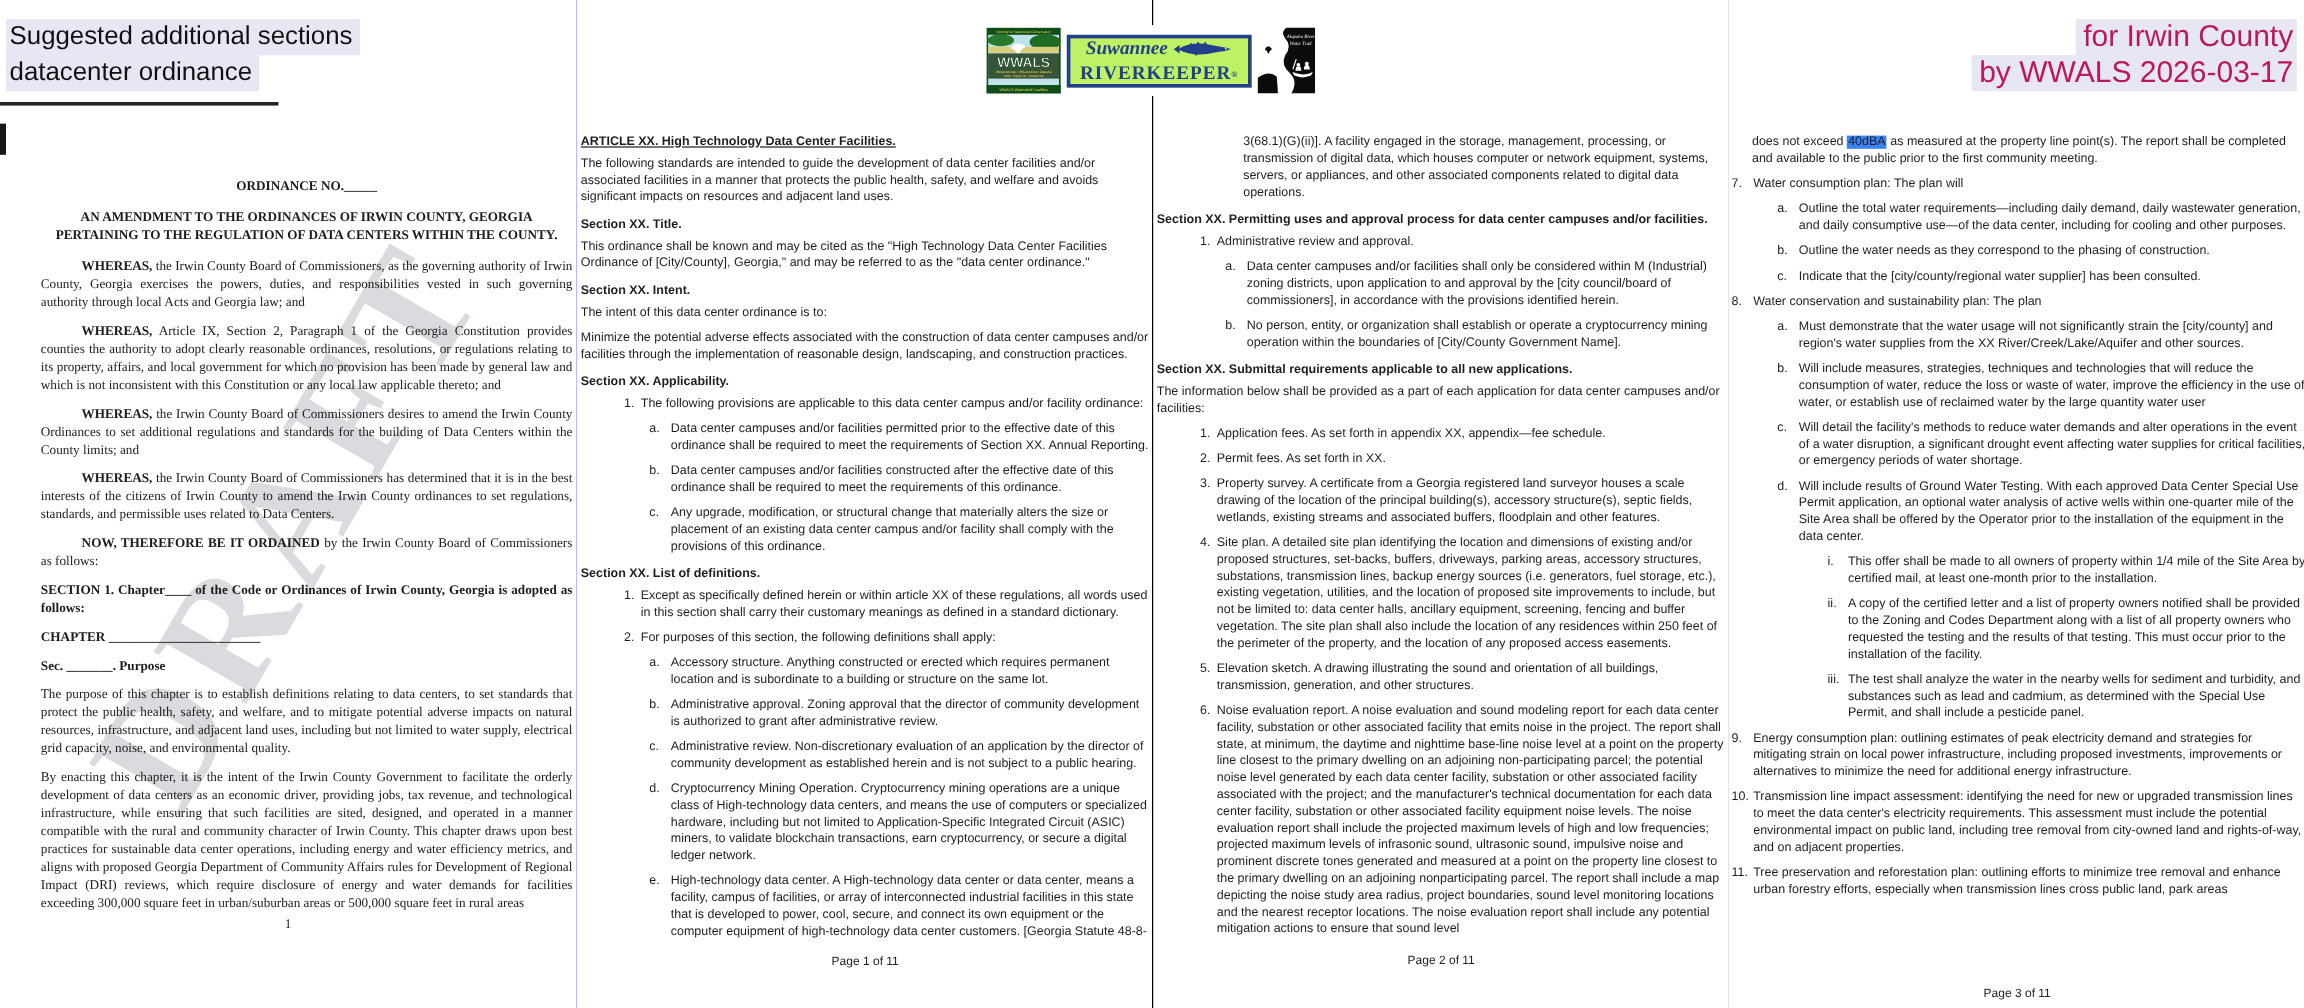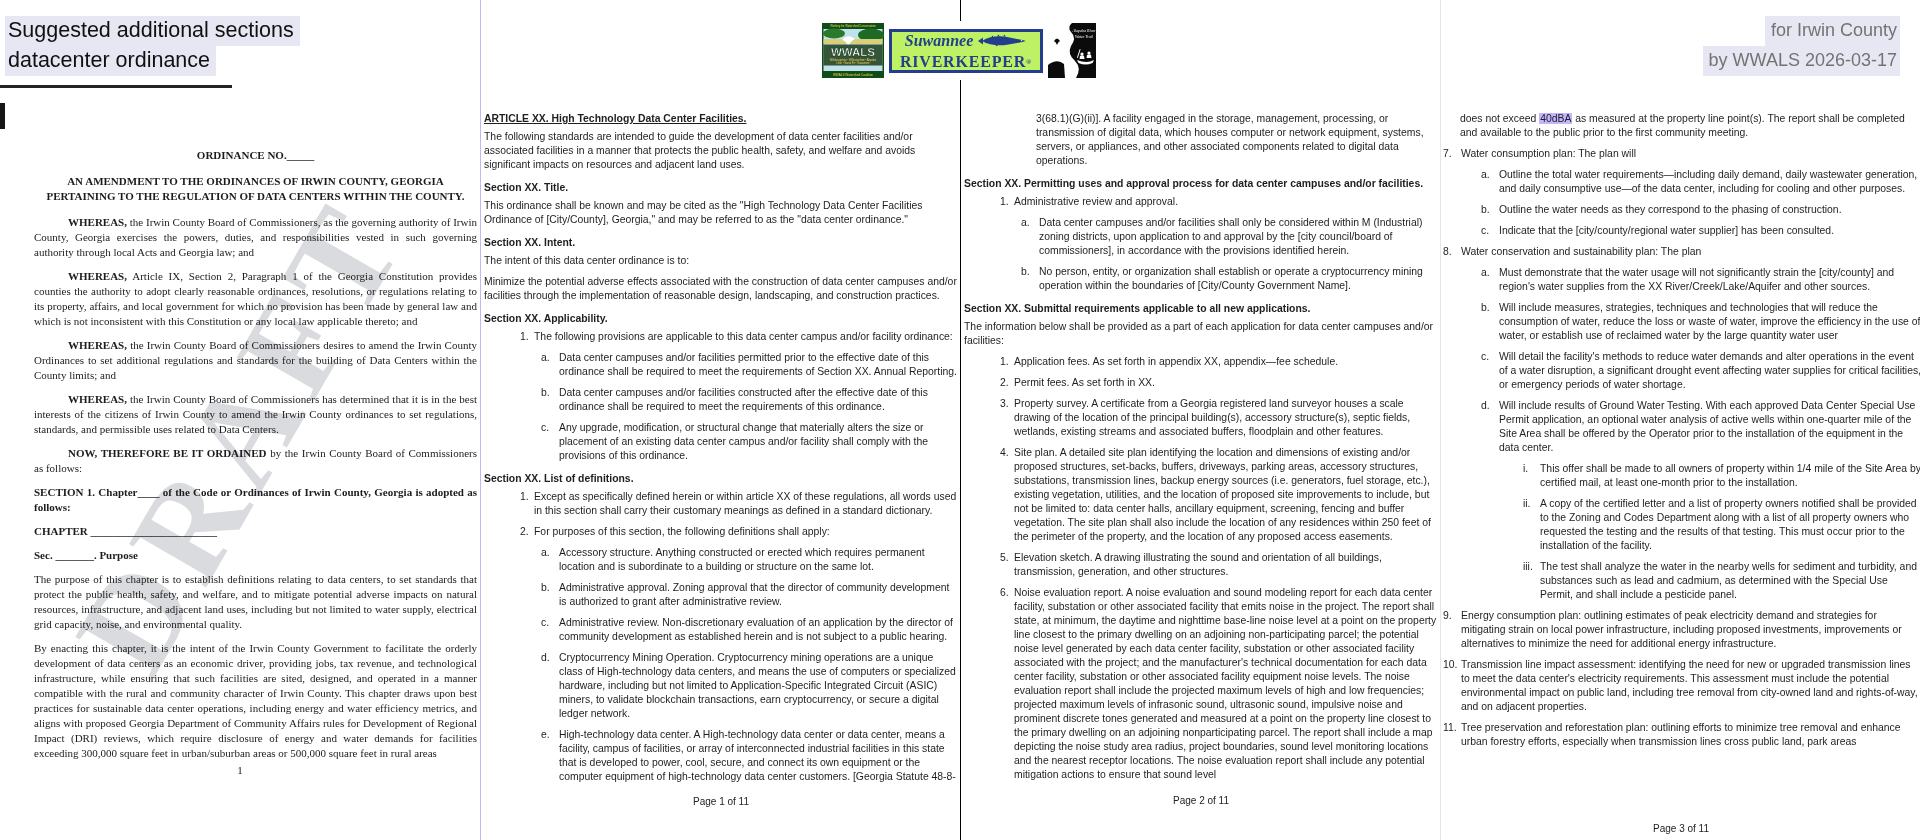--- a/index.html
+++ b/index.html
@@ -4,21 +4,21 @@
 <style>
   html,body{margin:0;padding:0;}
   body{
     width:1920px;height:840px;background:#ffffff;
     font-family:"Liberation Sans",sans-serif;overflow:hidden;
   }
   .canvas{position:relative;width:1920px;height:840px;background:#ffffff;overflow:hidden;}
 
   
   .title-left{position:absolute;left:5px;top:16px;z-index:6;font-size:21.5px;line-height:27px;color:#101010;}
-  .title-right{position:absolute;right:20px;top:16px;z-index:6;font-size:18px;line-height:27px;color:#737373;text-align:right;}
+  .title-right{position:absolute;right:6px;top:16px;z-index:6;font-size:25px;line-height:27px;color:#be185d;text-align:right;}
   .title-line span{background:#e7e7f4;display:inline-block;padding:1px 6px 2px 3px;}
   .title-right .title-line span{padding:1px 3px 2px 6px;}
 
   .logo-row{position:absolute;left:822px;top:21px;height:59px;display:flex;align-items:center;gap:5px;z-index:6;background:#fff;}
 
   .rk-box{border:3px solid #223e8c;background:#bef264;width:142px;height:36px;display:flex;flex-direction:column;align-items:center;justify-content:space-between;padding:1px 3px;}
   .rk-top{display:flex;align-items:center;gap:4px;line-height:16px;}
   .rk-suwannee{font-family:"Liberation Serif",serif;font-style:italic;font-weight:700;font-size:16px;color:#223e8c;}
   .rk-keeper{font-family:"Liberation Serif",serif;font-weight:700;font-size:16px;letter-spacing:.8px;color:#223e8c;line-height:14px;display:flex;align-items:flex-start;}
   .rk-reg{font-size:7px;margin-top:0;}
@@ -60,21 +60,21 @@
   .lv3{padding-left:100px;} .lv3 .mk{flex:0 0 17px;}
   .s-cont{margin-left:72px;}
 
   
   .tight .content{padding-left:2px;padding-right:0;}
   .tight .lv1{padding-left:0;} .tight .lv1 .mk{flex:0 0 18px;}
   .tight .lv2{padding-left:38px;} .tight .lv2 .mk{flex:0 0 18px;}
   .tight .lv3{padding-left:80px;} .tight .lv3 .mk{flex:0 0 17px;}
   .tight .s-cont4{margin-left:17px;}
 
-  .hl{background:#c4b5fd;padding:0 1px;}
+  .hl{background:#3b82f6;padding:0 1px;}
 
   .pg-footer{position:absolute;left:0;width:100%;text-align:center;z-index:1;color:#222;}
   #pg0 .pg-footer{top:764px;font-family:"Liberation Serif",serif;font-size:11px;}
   #pg1 .pg-footer{top:796px;font-size:10px;}
   #pg2 .pg-footer{top:795px;font-size:10px;}
   #pg3 .pg-footer{top:823px;font-size:10px;}
 </style>
 </head>
 <body>
 

